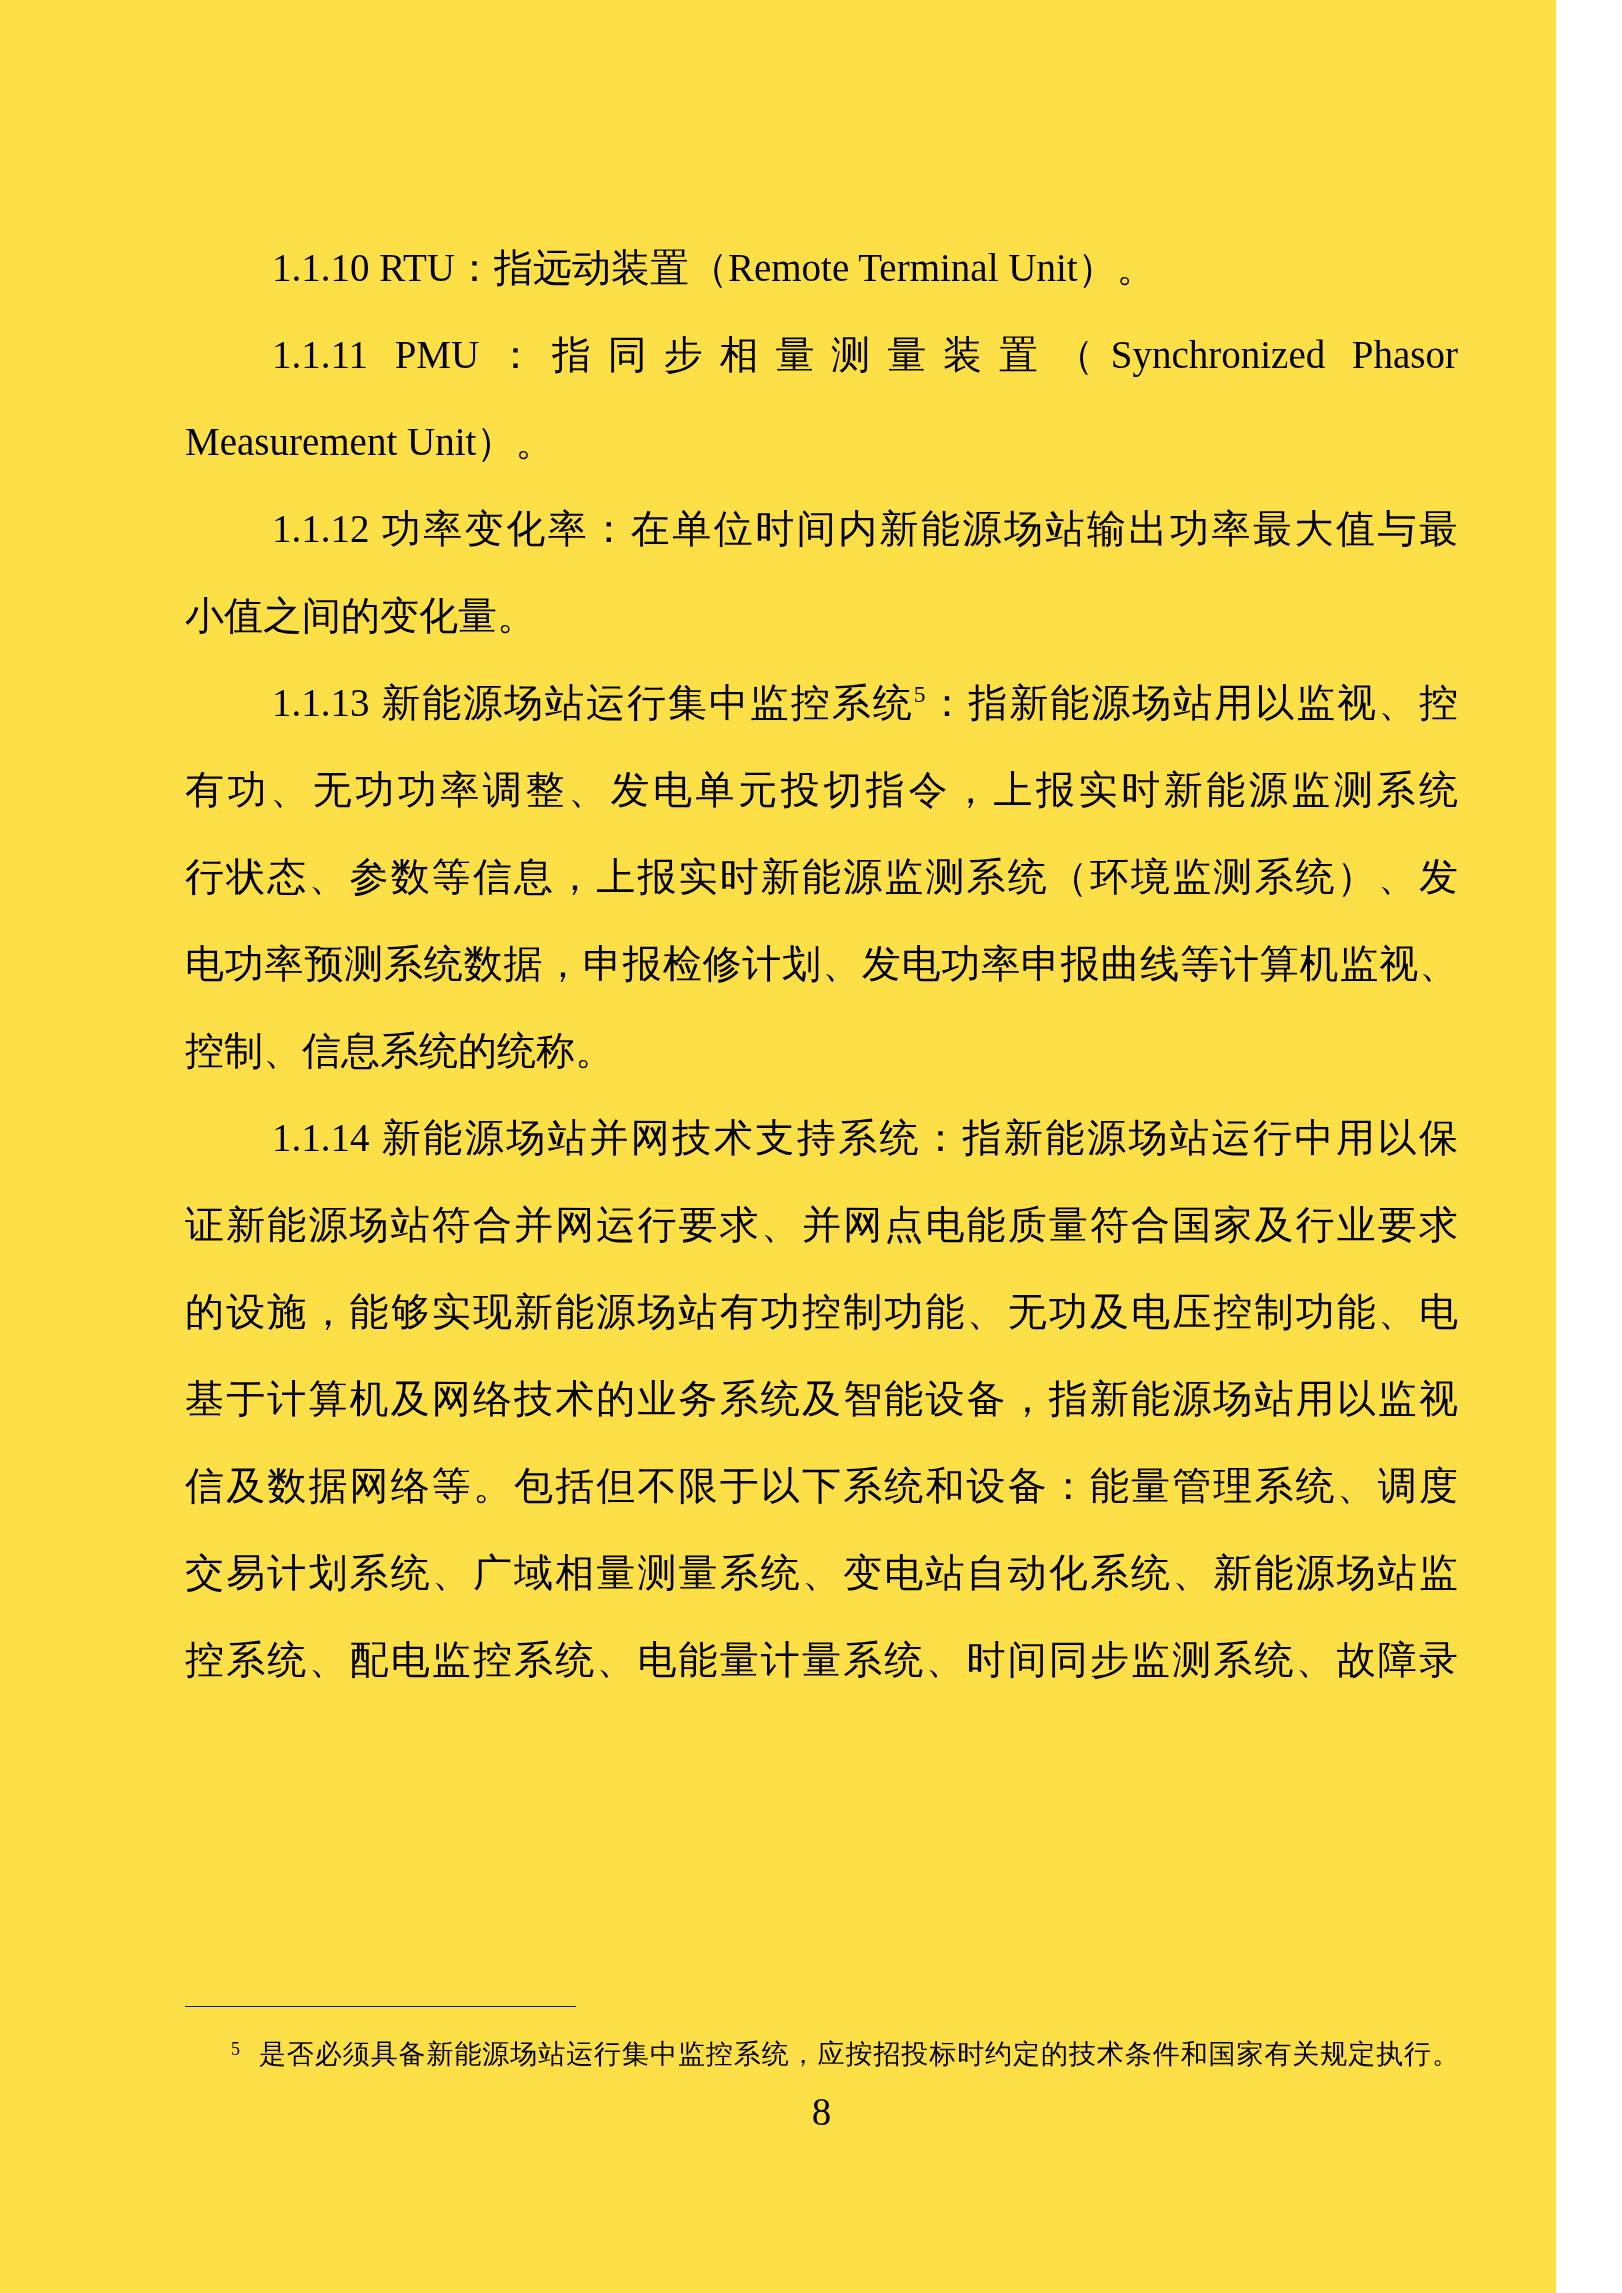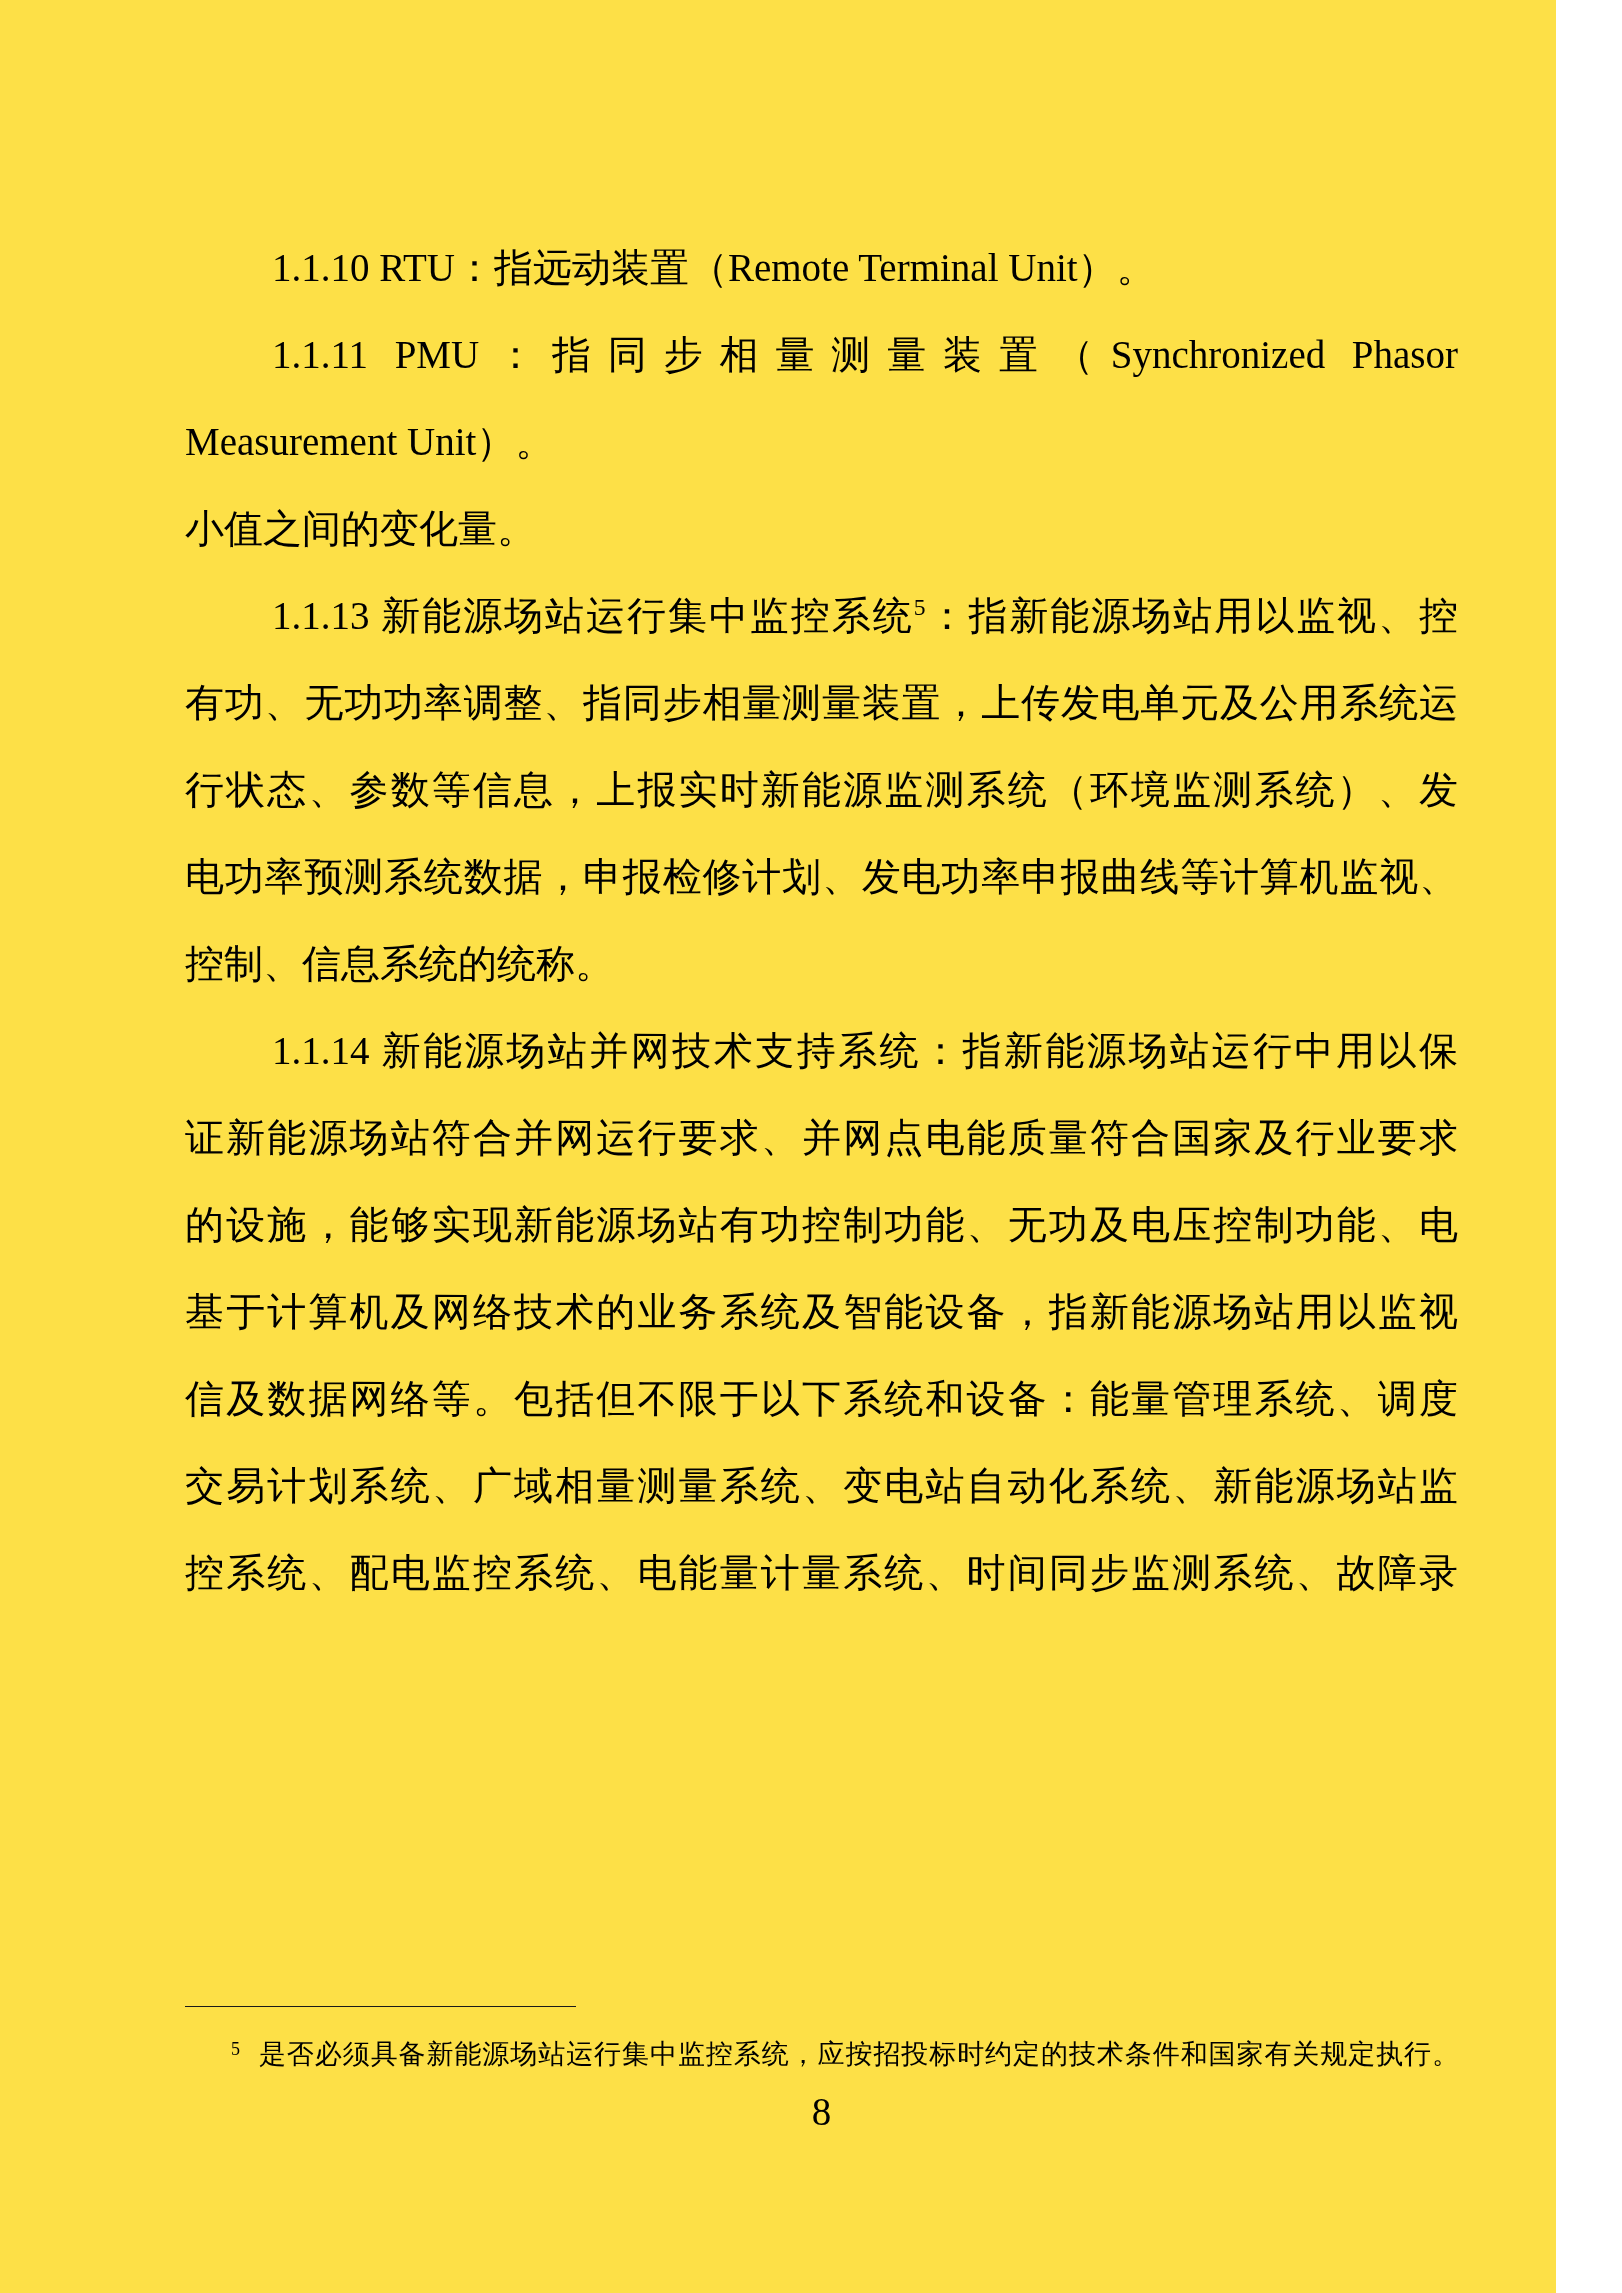--- a/index.html
+++ b/index.html
@@ -80,25 +80,26 @@
 <div class="page">
   <div class="body-text">
       <div class="para">
         <div class="line indent">1.1.10 RTU：指远动装置（Remote Terminal Unit）。</div>
       </div>
       <div class="para">
         <div class="line indent fill">1.1.11 PMU：指同步相量测量装置（Synchronized Phasor</div>
         <div class="line">Measurement Unit）。</div>
       </div>
       <div class="para">
+        <div class="line indent fill">1.1.12 功率变化率：在单位时间内新能源场站输出功率最大值与最</div>
         <div class="line">小值之间的变化量。</div>
       </div>
       <div class="para">
         <div class="line indent fill">1.1.13 新能源场站运行集中监控系统<sup>5</sup>：指新能源场站用以监视、控</div>
-        <div class="line fill">有功、无功功率调整、指同步相量测量装置，上传发电单元及公用系统运</div>
+        <div class="line fill">有功、无功功率调整、发电单元投切指令，上报实时新能源监测系统</div>
         <div class="line fill">行状态、参数等信息，上报实时新能源监测系统（环境监测系统）、发</div>
         <div class="line fill">电功率预测系统数据，申报检修计划、发电功率申报曲线等计算机监视、</div>
         <div class="line">控制、信息系统的统称。</div>
       </div>
       <div class="para">
         <div class="line indent fill">1.1.14 新能源场站并网技术支持系统：指新能源场站运行中用以保</div>
         <div class="line fill">证新能源场站符合并网运行要求、并网点电能质量符合国家及行业要求</div>
         <div class="line fill">的设施，能够实现新能源场站有功控制功能、无功及电压控制功能、电</div>
       </div>
       <div class="para">

